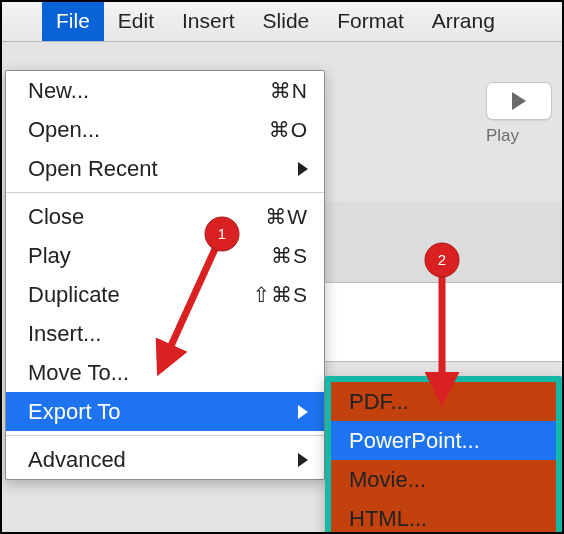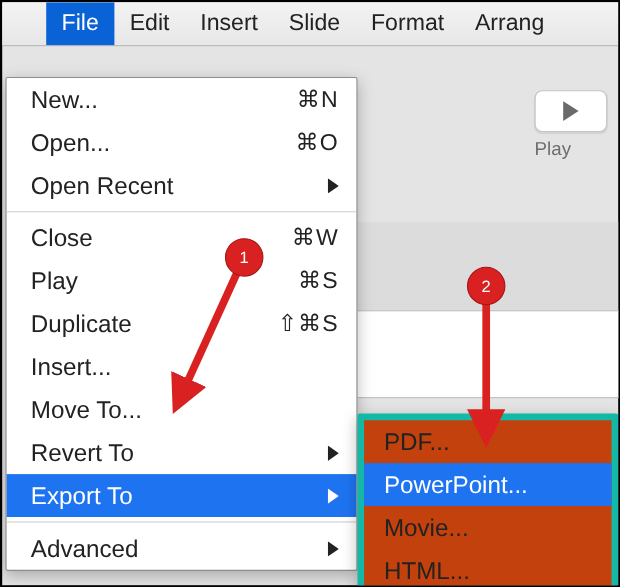--- a/index.html
+++ b/index.html
@@ -214,28 +214,20 @@
   <div class="row">
     <span class="label">Duplicate</span>
     <span class="shortcut">⇧⌘S</span>
   </div>
   <div class="row">
     <span class="label">Insert...</span>
   </div>
   <div class="row">
     <span class="label">Move To...</span>
   </div>
-  <div class="row">
-    <span class="label">Revert To</span>
-    <span class="arrow">
-      <svg width="10" height="14">
-          <polygon points="0,0 10,7 0,14" fill="#222"></polygon>
-        </svg>
-    </span>
-  </div>
   <div class="row highlight">
     <span class="label">Export To</span>
     <span class="arrow">
       <svg width="10" height="14">
           <polygon points="0,0 10,7 0,14" fill="#fff"></polygon>
         </svg>
     </span>
   </div>
   <div class="sep"></div>
   <div class="row">

